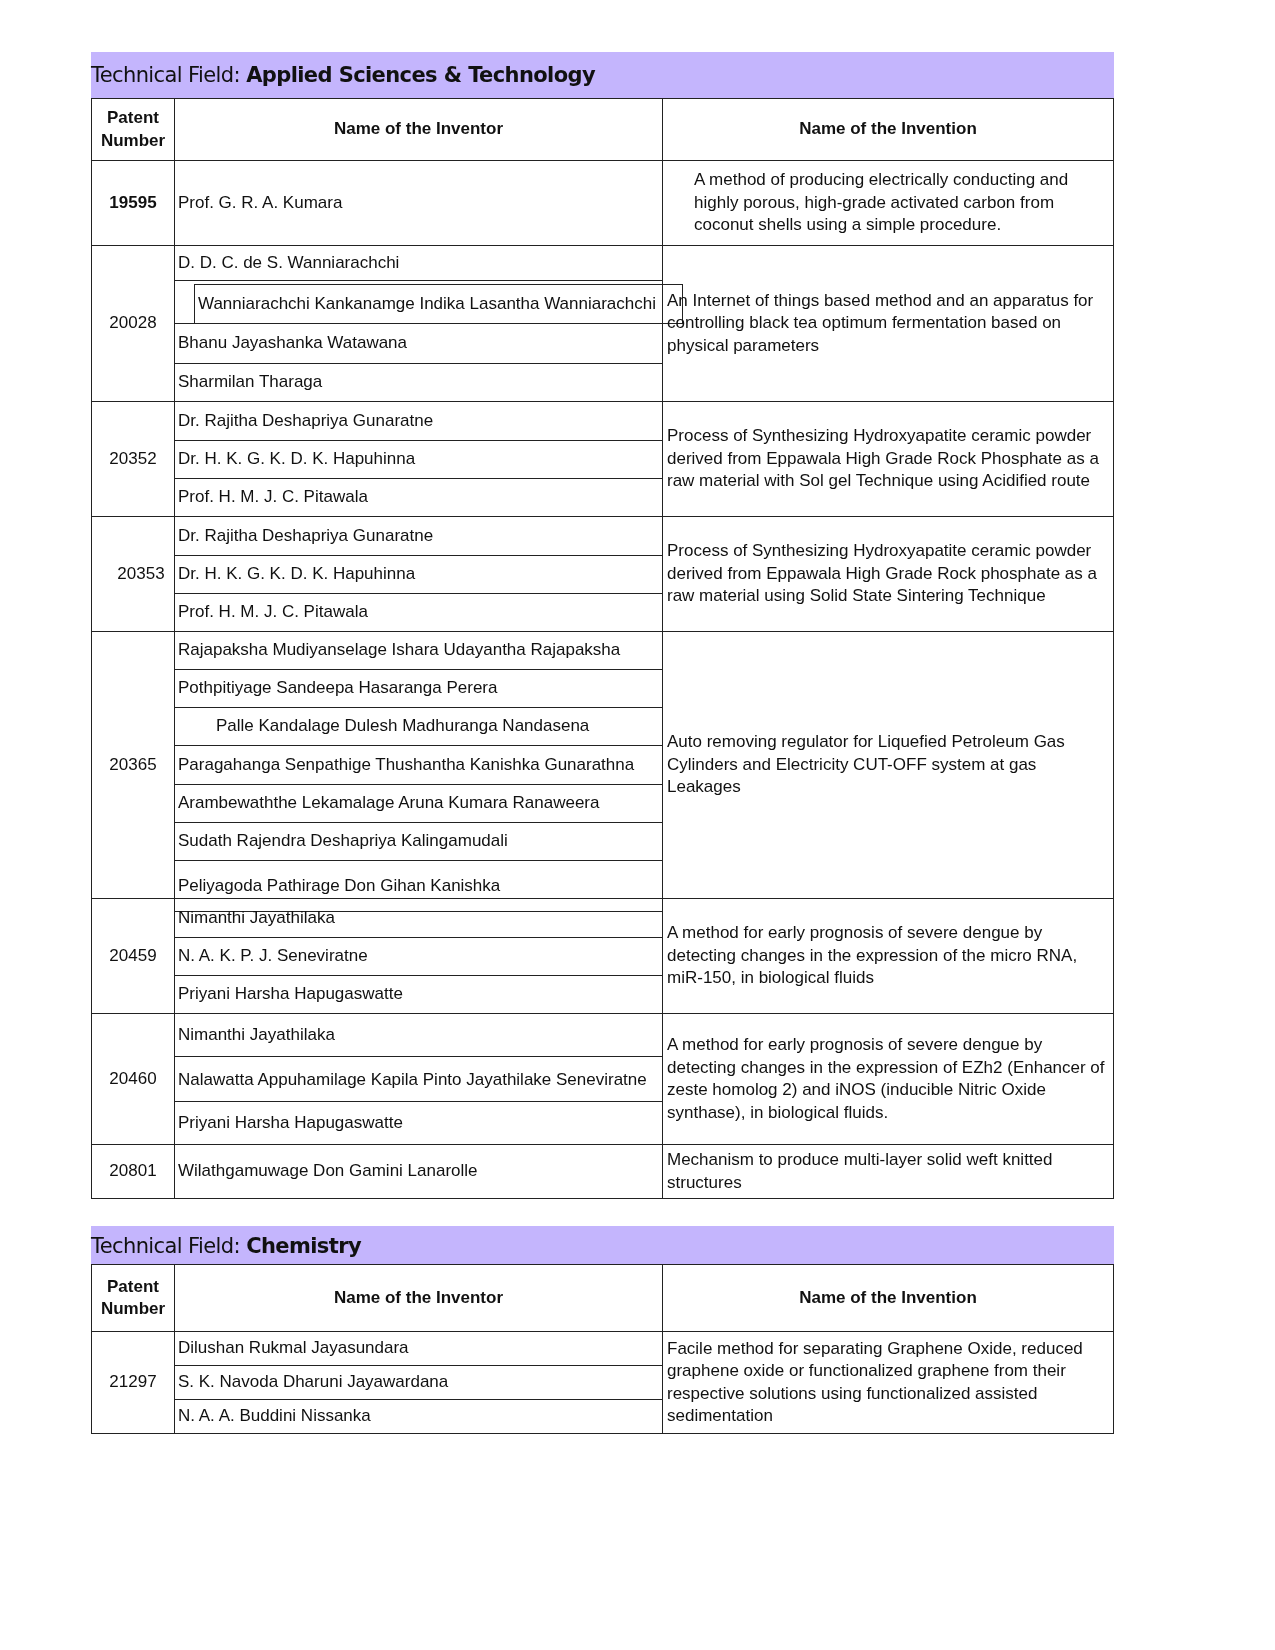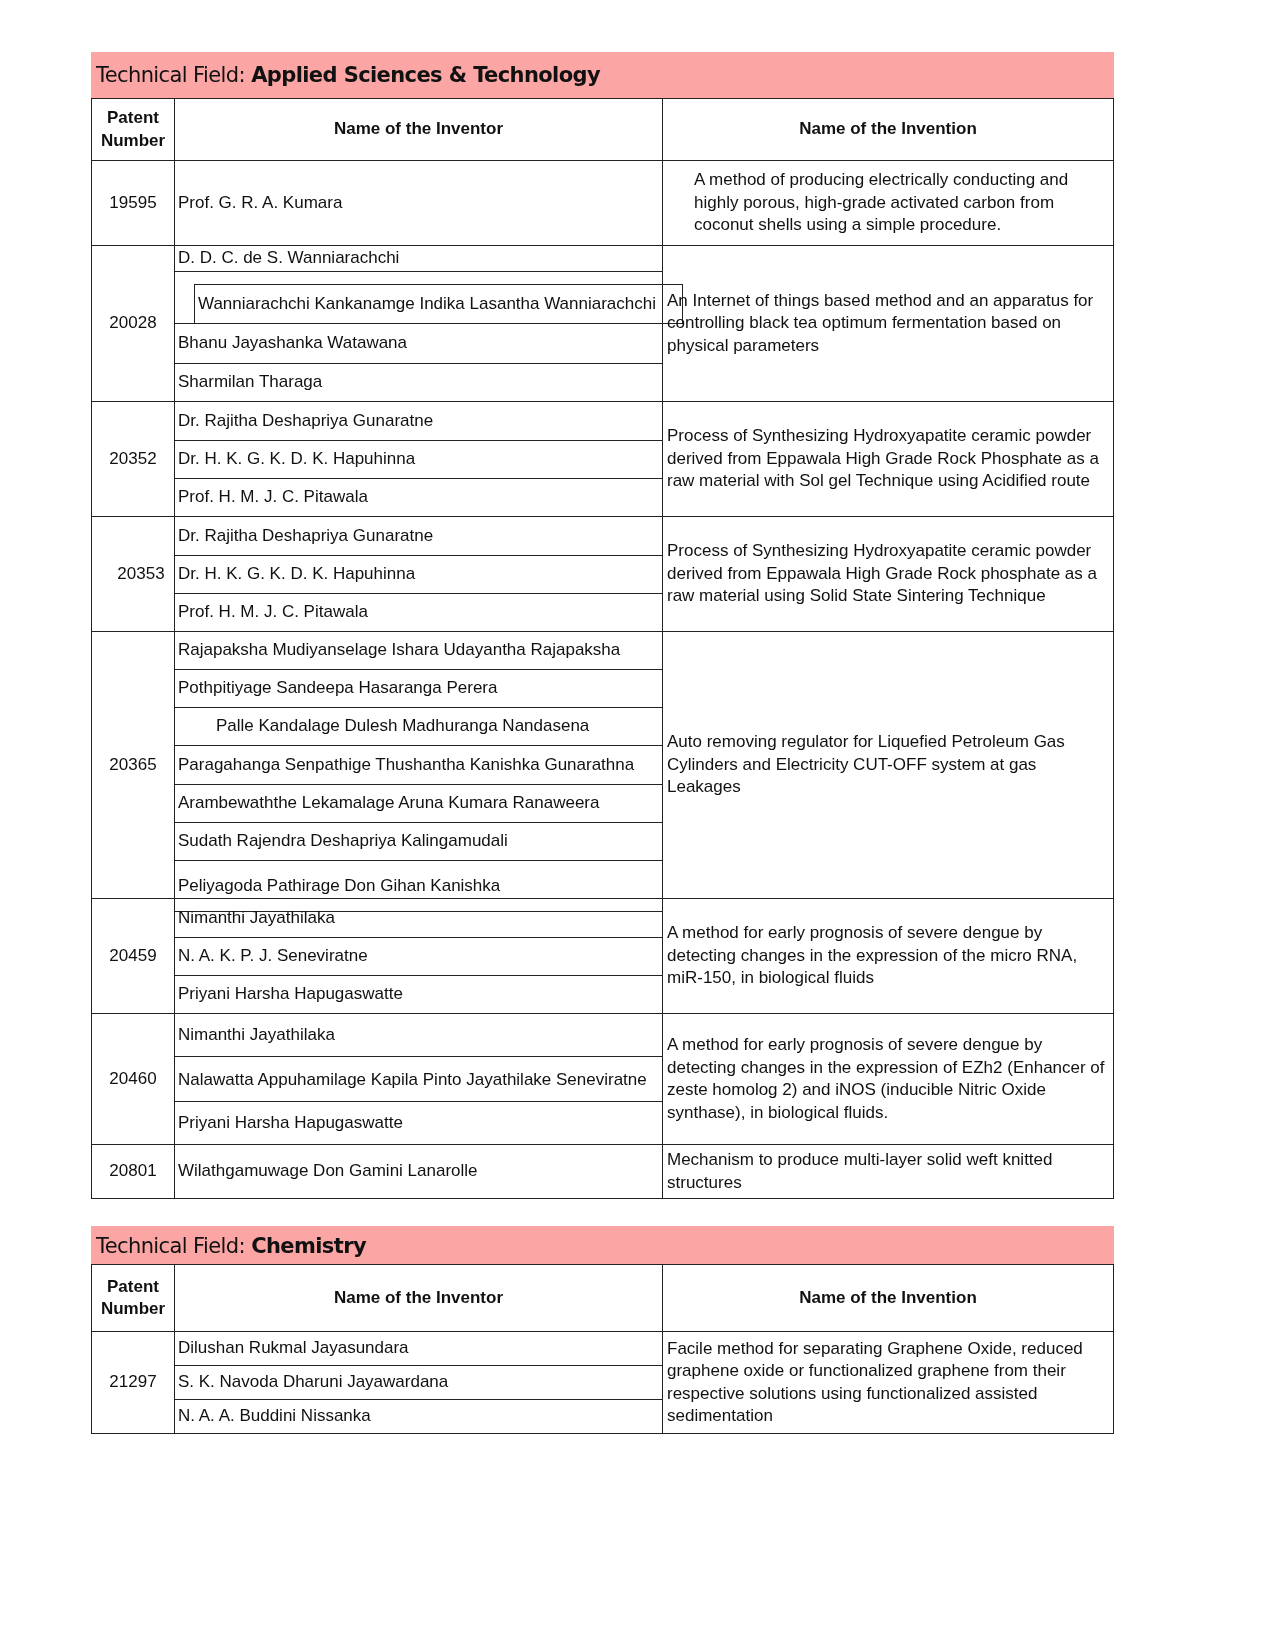--- a/index.html
+++ b/index.html
@@ -1,20 +1,20 @@
 <!DOCTYPE html>
 <html><head>
 <meta charset="utf-8">
 <style>
   html, body { margin:0; padding:0; background:#ffffff; }
   body { width:1275px; height:1650px; position:relative; overflow:hidden;
          font-family:"Liberation Sans", sans-serif; color:#111; }
-  .band { position:absolute; left:91px; width:1023px; background:#fca5a5;
+  .band { position:absolute; left:91px; width:1023px; background:#c4b5fd;
           font-family:"DejaVu Sans", sans-serif; font-size:21px; letter-spacing:-0.6px;
-          box-sizing:border-box; padding-left:5px; display:flex; align-items:center; }
+          box-sizing:border-box; display:flex; align-items:center; }
   .band b { font-weight:bold; }
   .tbl { position:absolute; left:91px; width:1023px; }
   .cell { position:absolute; box-sizing:border-box; border:1.5px solid #222;
           display:flex; align-items:center; font-size:17px; line-height:22.5px; }
   .hdr { font-weight:bold; justify-content:center; text-align:center; }
   .num { justify-content:center; }
   .inv { padding-left:3px; }
   .desc { padding-left:4px; padding-right:6px; }
   .col1 { left:0; width:84px; }
   .col2 { left:83px; width:489px; }
@@ -26,26 +26,26 @@
 <div class="band" style="top:52px;height:46px;">
   <span>Technical Field: </span>&nbsp;<b>Applied Sciences &amp; Technology</b>
 </div>
 
 <div class="tbl" style="top:98px;">
 
   <div class="cell hdr col1" style="top:0;height:63px;">Patent Number</div>
   <div class="cell hdr col2" style="top:0;height:63px;">Name of the Inventor</div>
   <div class="cell hdr col3" style="top:0;height:63px;">Name of the Invention</div>
 
-  <div class="cell num col1" style="top:62px;height:86px;">19595</div>
+  <div class="cell num col1" style="top:62px;height:86px;font-weight:bold;">19595</div>
   <div class="cell inv col2" style="top:62px;height:86px;">Prof. G. R. A. Kumara</div>
   <div class="cell desc col3" style="top:62px;height:86px;padding-left:31px;">A method of producing electrically conducting and highly porous, high-grade activated carbon from coconut shells using a simple procedure.</div>
 
   <div class="cell num col1" style="top:147px;height:157px;">20028</div>
-  <div class="cell inv col2" style="top:147px;height:27px;">D. D. C. de S. Wanniarachchi</div>
+  <div class="cell inv col2" style="top:147px;height:36px;">D. D. C. de S. Wanniarachchi</div>
   <div class="cell inv col2" style="top:186px;height:40px;line-height:20px;margin-left:20px;">Wanniarachchi Kankanamge Indika Lasantha Wanniarachchi</div>
   <div class="cell inv col2" style="top:225px;height:41px;">Bhanu Jayashanka Watawana</div>
   <div class="cell inv col2" style="top:265px;height:39px;">Sharmilan Tharaga</div>
   <div class="cell desc col3" style="top:147px;height:157px;">An Internet of things based method and an apparatus for controlling black tea optimum fermentation based on physical parameters</div>
 
   <div class="cell num col1" style="top:303px;height:116px;">20352</div>
   <div class="cell inv col2" style="top:303px;height:40px;">Dr. Rajitha Deshapriya Gunaratne</div>
   <div class="cell inv col2" style="top:342px;height:39px;">Dr. H. K. G. K. D. K. Hapuhinna</div>
   <div class="cell inv col2" style="top:380px;height:39px;">Prof. H. M. J. C. Pitawala</div>
   <div class="cell desc col3" style="top:303px;height:116px;">Process of Synthesizing Hydroxyapatite ceramic powder derived from Eppawala High Grade Rock Phosphate as a raw material with Sol gel Technique using Acidified route</div>

